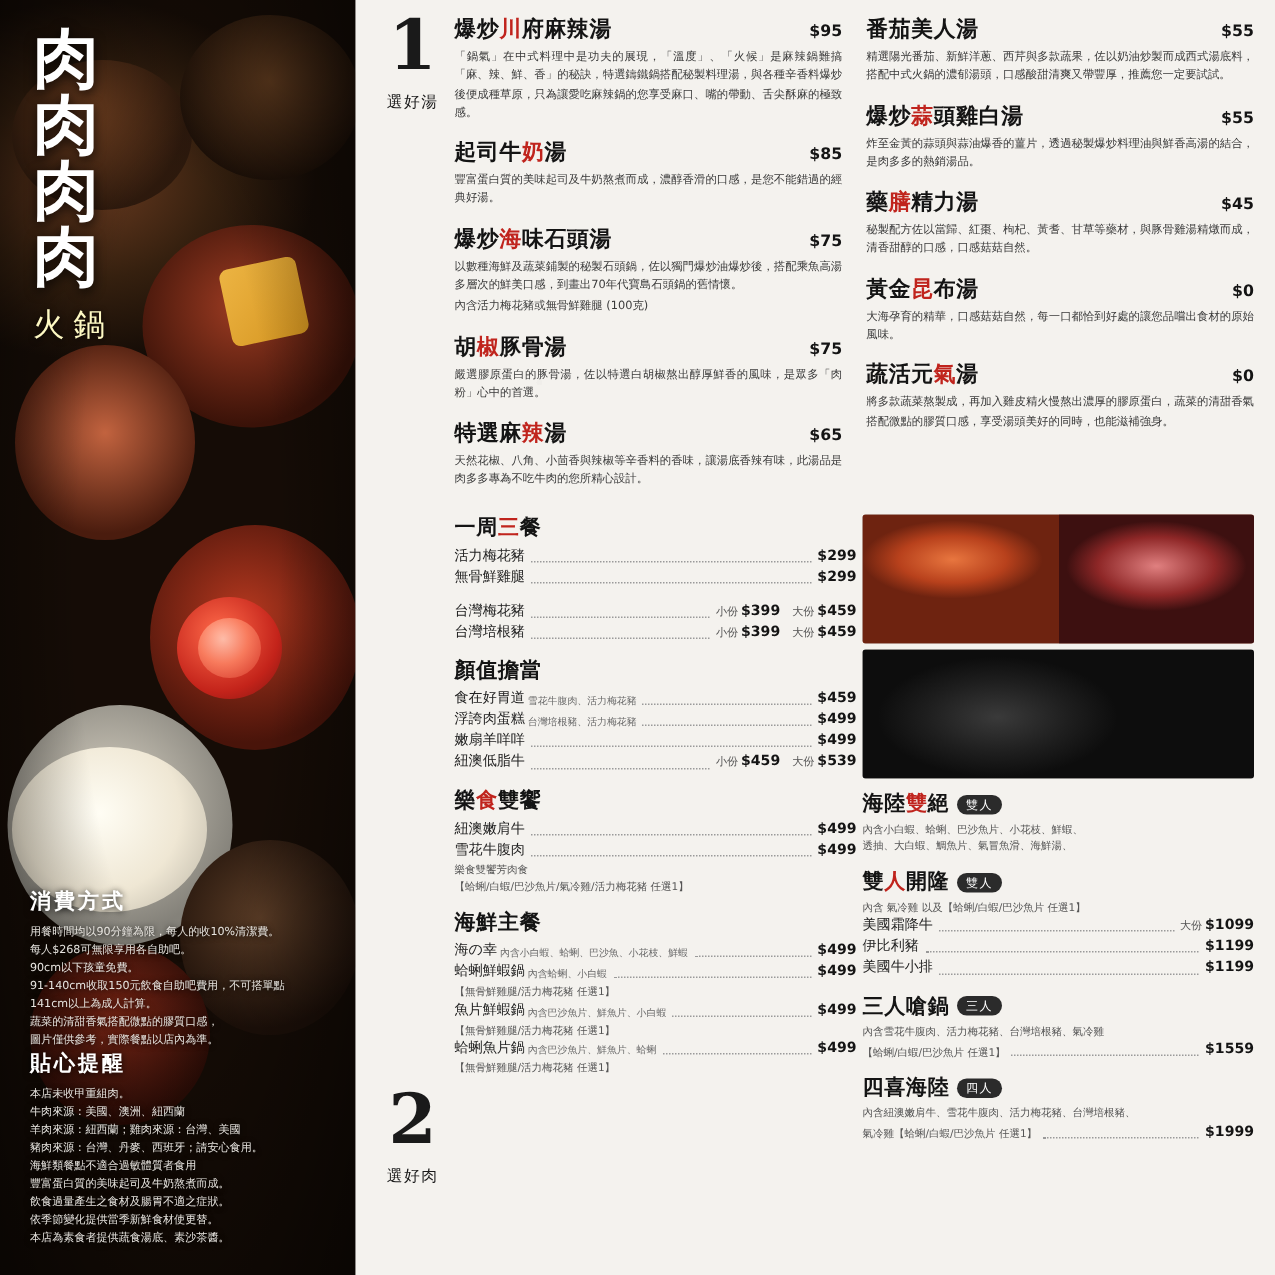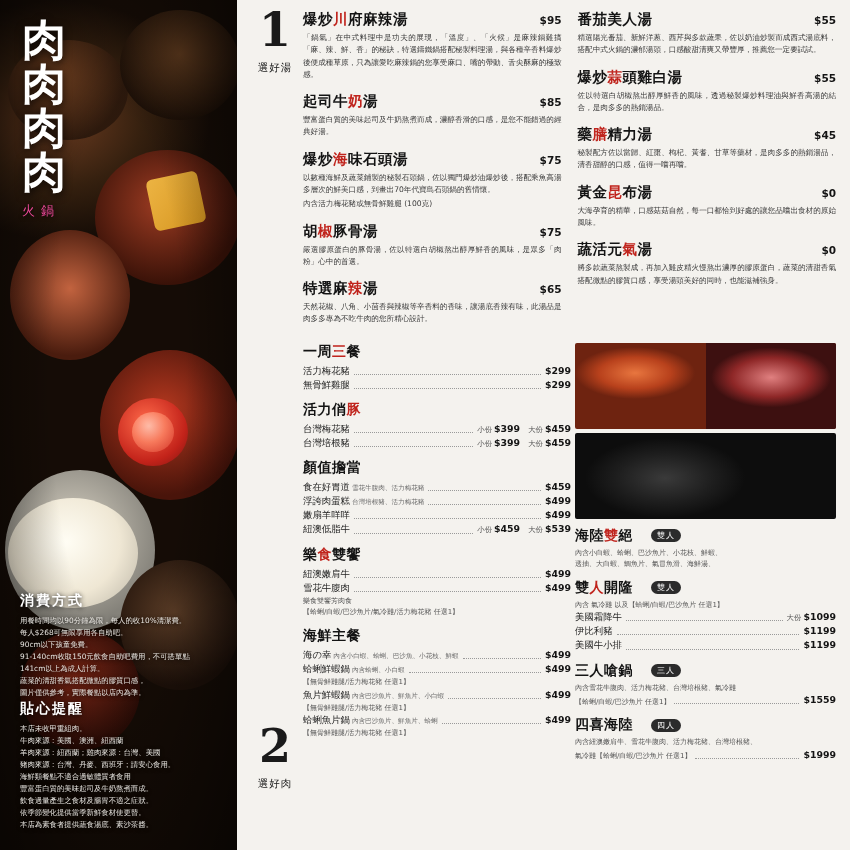--- a/index.html
+++ b/index.html
@@ -63,21 +63,21 @@
     color: #ffffff;
   }
   .brand-main {
     font-family: "DejaVu Serif", "Liberation Serif", serif;
     font-size: 44px; font-weight: 700; line-height: 1.0; letter-spacing: 2px;
     text-shadow: 0 2px 8px rgba(0,0,0,.8);
   }
   .brand-stack { display: flex; flex-direction: column; }
   .brand-stack span { display: block; }
   .brand-sub {
-    margin-top: 8px; font-size: 13px; letter-spacing: 6px; color: #ec4899;
+    margin-top: 8px; font-size: 21px; letter-spacing: 6px; color: #fef9c3;
     font-family: "DejaVu Serif", "Liberation Serif", serif;
     text-shadow: 0 1px 4px rgba(0,0,0,.9);
   }
 
   
   .left-text { position: absolute; left: 20px; z-index: 6; color: #ffffff; width: 200px; }
   .lt-title {
     font-size: 14px; font-weight: 700; letter-spacing: 2px; margin-bottom: 5px;
     font-family: "DejaVu Serif", "Liberation Serif", serif;
     text-shadow: 0 1px 5px rgba(0,0,0,.95);
@@ -141,21 +141,21 @@
   .sec2-left { width: 268px; flex: 0 0 268px; }
   .sec2-right { flex: 1 1 auto; min-width: 0; }
 
   .grp { margin-bottom: 9px; }
   .grp-title {
     font-family: "DejaVu Serif", "Liberation Serif", serif;
     font-size: 14px; font-weight: 700; color: #141414; letter-spacing: .5px; margin-bottom: 3px;
   }
   .grp-title .red { color: #c0241d; }
   .grp-title .badge {
-    display: inline-block; margin-left: 18px; font-size: 8px; color: #fff; background: #2b2b2b;
+    display: inline-block; margin-left: 5px; font-size: 8px; color: #fff; background: #2b2b2b;
     border-radius: 8px; padding: 1px 6px; vertical-align: middle; letter-spacing: 1px;
     font-family: "DejaVu Sans", sans-serif; font-weight: normal;
   }
   .row { display: flex; align-items: flex-end; font-size: 9.4px; color: #222; line-height: 1.5; }
   .row .nm { white-space: nowrap; }
   .row .sub { font-size: 6.6px; color: #6a6a6a; margin-left: 2px; }
   .row .dots { flex: 1 1 auto; border-bottom: 1px dotted #9a9a9a; margin: 0 4px 3px 4px; height: 1px; }
   .row .pr { white-space: nowrap; font-size: 9.4px; font-weight: 700; color: #141414; }
   .row .pr .sz { font-size: 7.4px; font-weight: normal; color: #555; margin-right: 2px; }
   .row .pr .sp { display: inline-block; width: 8px; }
@@ -303,29 +303,29 @@
               <div class="price">$55</div>
             </div>
             <div class="item-desc">精選陽光番茄、新鮮洋蔥、西芹與多款蔬果，佐以奶油炒製而成西式湯底料，搭配中式火鍋的濃郁湯頭，口感酸甜清爽又帶豐厚，推薦您一定要試試。</div>
           </div>
 
           <div class="item">
             <div class="item-head">
               <div class="item-name"><span>爆炒</span><span class="red">蒜</span><span>頭雞白湯</span></div>
               <div class="price">$55</div>
             </div>
-            <div class="item-desc">佐以特選白胡椒熬出醇厚鮮香的風味，透過秘製爆炒料理油與鮮香高湯的結合，是肉多多的熱銷湯品。</div>
+            <div class="item-desc">炸至金黃的蒜頭與蒜油爆香的薑片，透過秘製爆炒料理油與鮮香高湯的結合，是肉多多的熱銷湯品。</div>
           </div>
 
           <div class="item">
             <div class="item-head">
               <div class="item-name"><span>藥</span><span class="red">膳</span><span>精力湯</span></div>
               <div class="price">$45</div>
             </div>
-            <div class="item-desc">秘製配方佐以當歸、紅棗、枸杞、黃耆、甘草等藥材，是肉多多的熱銷湯品，清香甜醇的口感，值得一嚐再嚐。</div>
+            <div class="item-desc">秘製配方佐以當歸、紅棗、枸杞、黃耆、甘草等藥材，與豚骨雞湯精燉而成，清香甜醇的口感，口感菇菇自然。</div>
           </div>
 
           <div class="item">
             <div class="item-head">
               <div class="item-name"><span>黃金</span><span class="red">昆</span><span>布湯</span></div>
               <div class="price">$0</div>
             </div>
             <div class="item-desc">大海孕育的精華，口感菇菇自然，每一口都恰到好處的讓您品嚐出食材的原始風味。</div>
           </div>
 
@@ -358,21 +358,20 @@
               <span class="pr">$299</span>
             </div>
             <div class="row">
               <span class="nm">無骨鮮雞腿</span>
               <span class="dots"></span>
               <span class="pr">$299</span>
             </div>
           </div>
 
           <div class="grp">
-            <div class="grp-title"><span>活力俏</span><span class="red">豚</span></div>
             <div class="row">
               <span class="nm">台灣梅花豬</span>
               <span class="dots"></span>
               <span class="pr"><span class="sz">小份</span><span>$399</span><span class="sp"></span><span class="sz">大份</span><span>$459</span></span>
             </div>
             <div class="row">
               <span class="nm">台灣培根豬</span>
               <span class="dots"></span>
               <span class="pr"><span class="sz">小份</span><span>$399</span><span class="sp"></span><span class="sz">大份</span><span>$459</span></span>
             </div>

